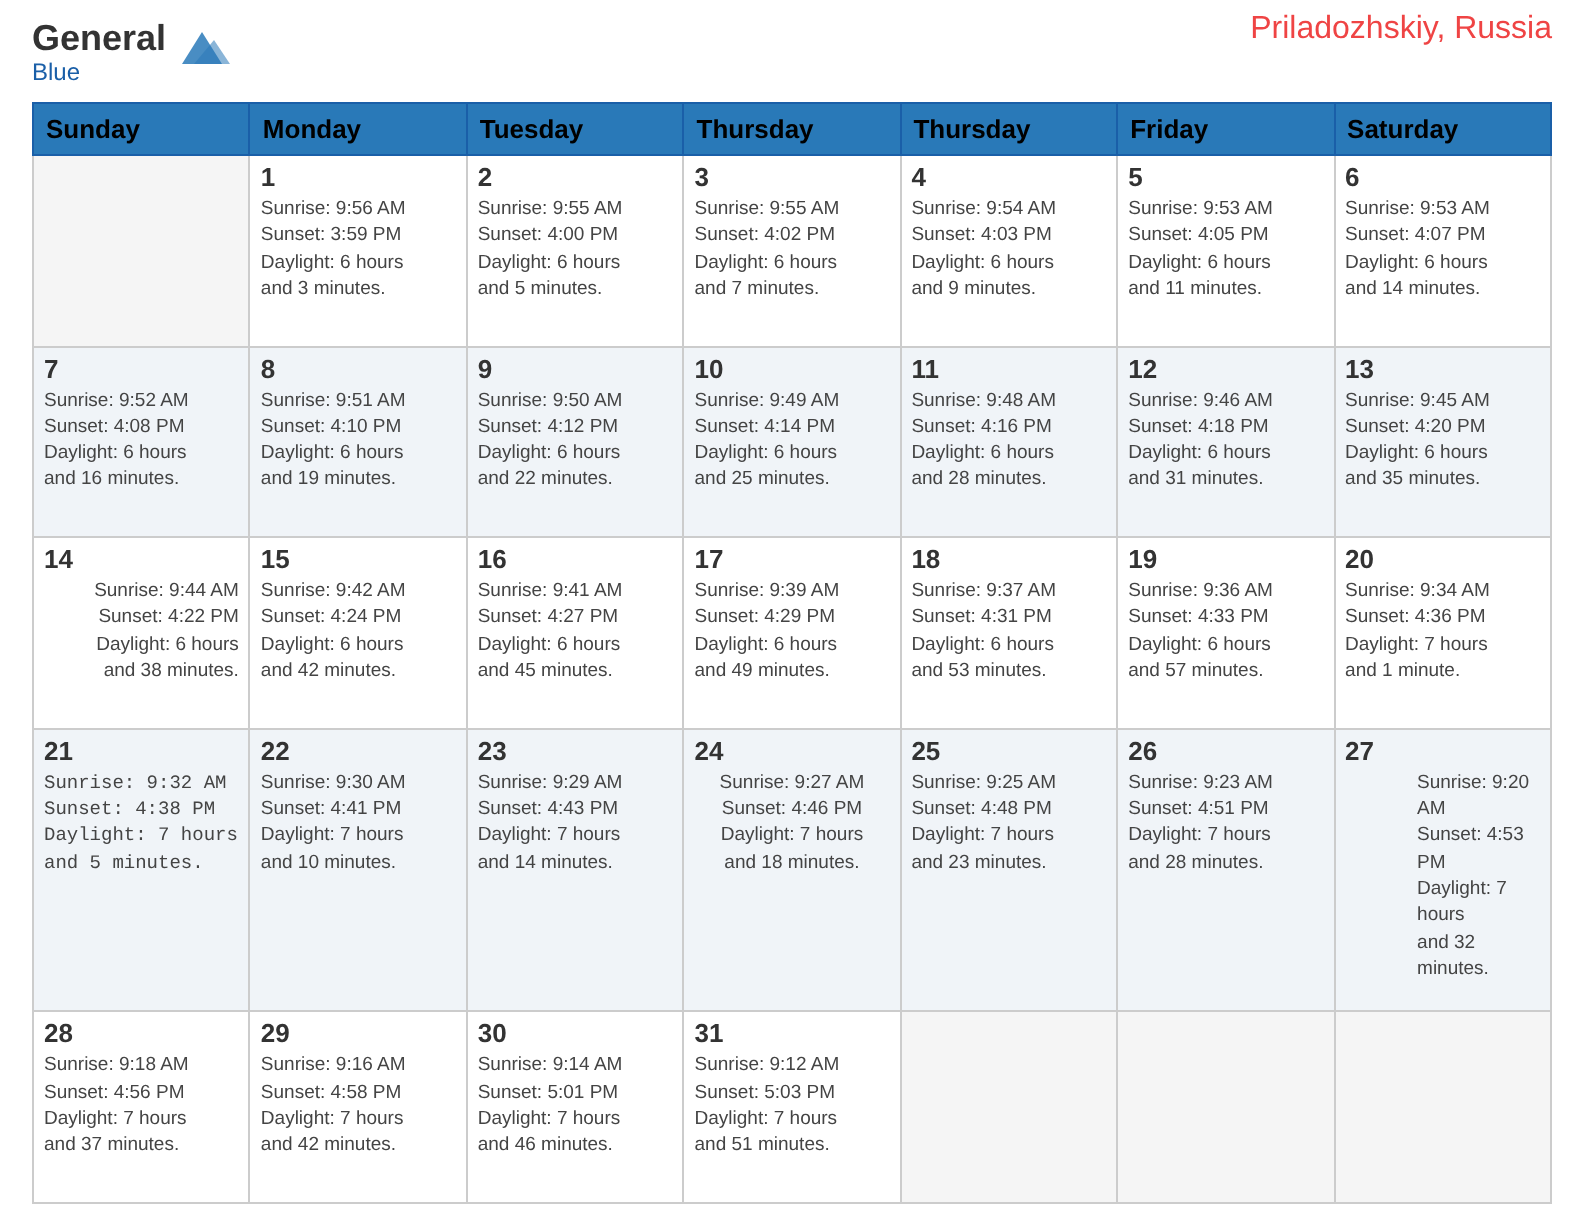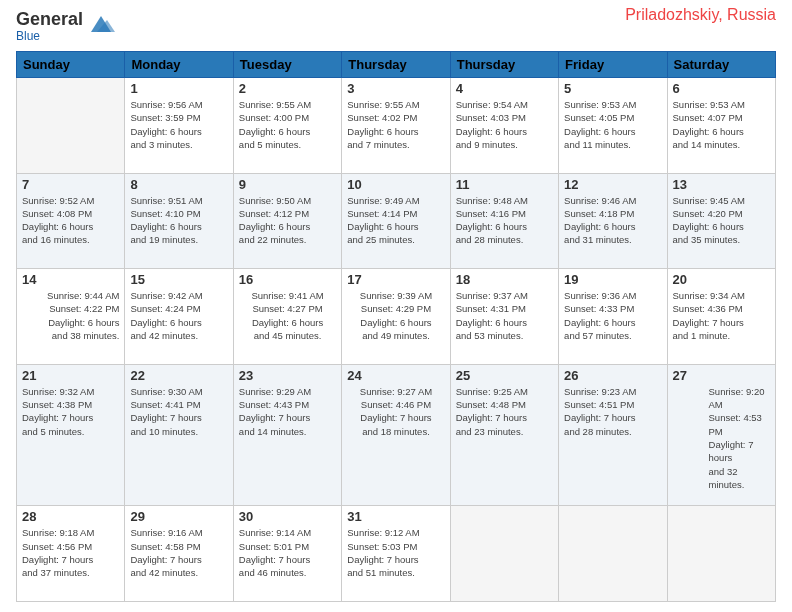--- a/index.html
+++ b/index.html
@@ -251,28 +251,28 @@
           </td>
           <td>
             <span class="day-number">15</span>
             <div class="day-info" style="white-space: pre-line;">Sunrise: 9:42 AM
 Sunset: 4:24 PM
 Daylight: 6 hours
 and 42 minutes.</div>
           </td>
           <td>
             <span class="day-number">16</span>
-            <div class="day-info" style="white-space: pre-line; text-align: center;">Sunrise: 9:41 AM
+            <div class="day-info" style="white-space: pre-line;">Sunrise: 9:41 AM
 Sunset: 4:27 PM
 Daylight: 6 hours
 and 45 minutes.</div>
           </td>
           <td>
             <span class="day-number">17</span>
-            <div class="day-info" style="white-space: pre-line; text-align: center;">Sunrise: 9:39 AM
+            <div class="day-info" style="white-space: pre-line;">Sunrise: 9:39 AM
 Sunset: 4:29 PM
 Daylight: 6 hours
 and 49 minutes.</div>
           </td>
           <td>
             <span class="day-number">18</span>
             <div class="day-info" style="white-space: pre-line;">Sunrise: 9:37 AM
 Sunset: 4:31 PM
 Daylight: 6 hours
 and 53 minutes.</div>
@@ -288,21 +288,21 @@
             <span class="day-number">20</span>
             <div class="day-info" style="white-space: pre-line;">Sunrise: 9:34 AM
 Sunset: 4:36 PM
 Daylight: 7 hours
 and 1 minute.</div>
           </td>
         </tr>
         <tr class="row-shaded">
           <td>
             <span class="day-number">21</span>
-            <div class="day-info" style="white-space: pre-line;">Sunrise: 9:32 AM
+            <div class="day-info" style="white-space: pre-line; font-family: Liberation Mono, monospace;">Sunrise: 9:32 AM
 Sunset: 4:38 PM
 Daylight: 7 hours
 and 5 minutes.</div>
           </td>
           <td>
             <span class="day-number">22</span>
             <div class="day-info" style="white-space: pre-line;">Sunrise: 9:30 AM
 Sunset: 4:41 PM
 Daylight: 7 hours
 and 10 minutes.</div>

